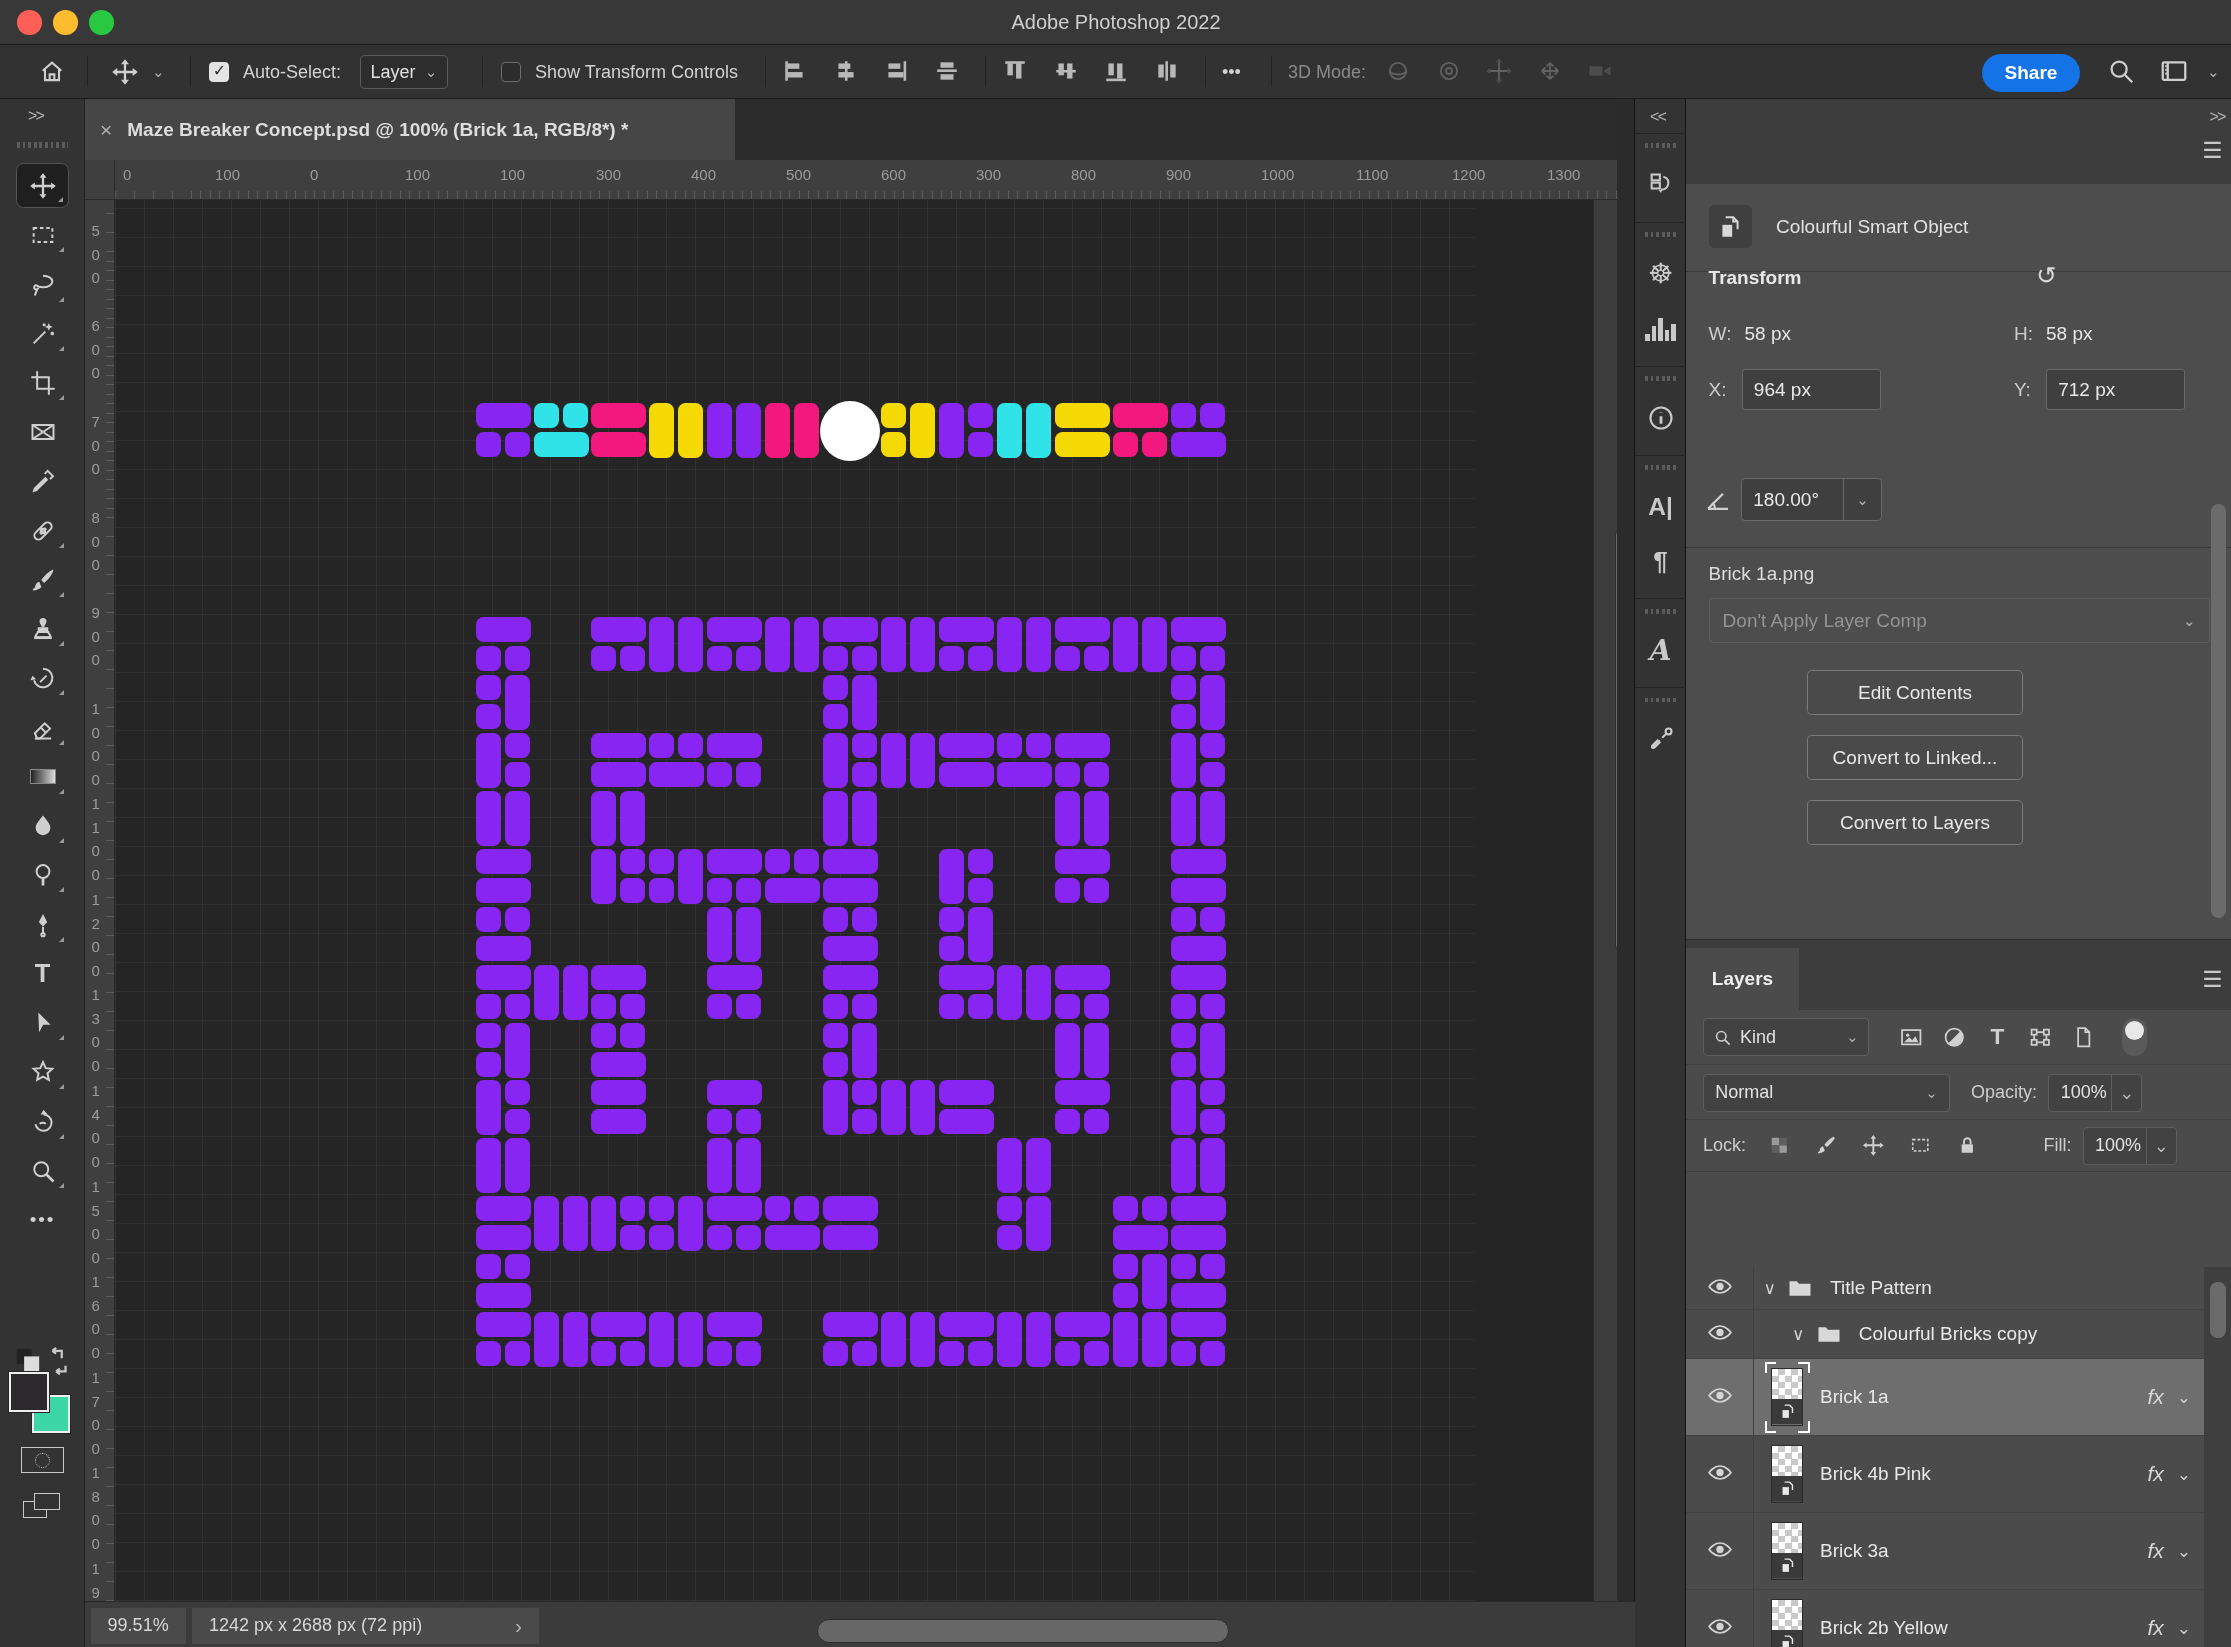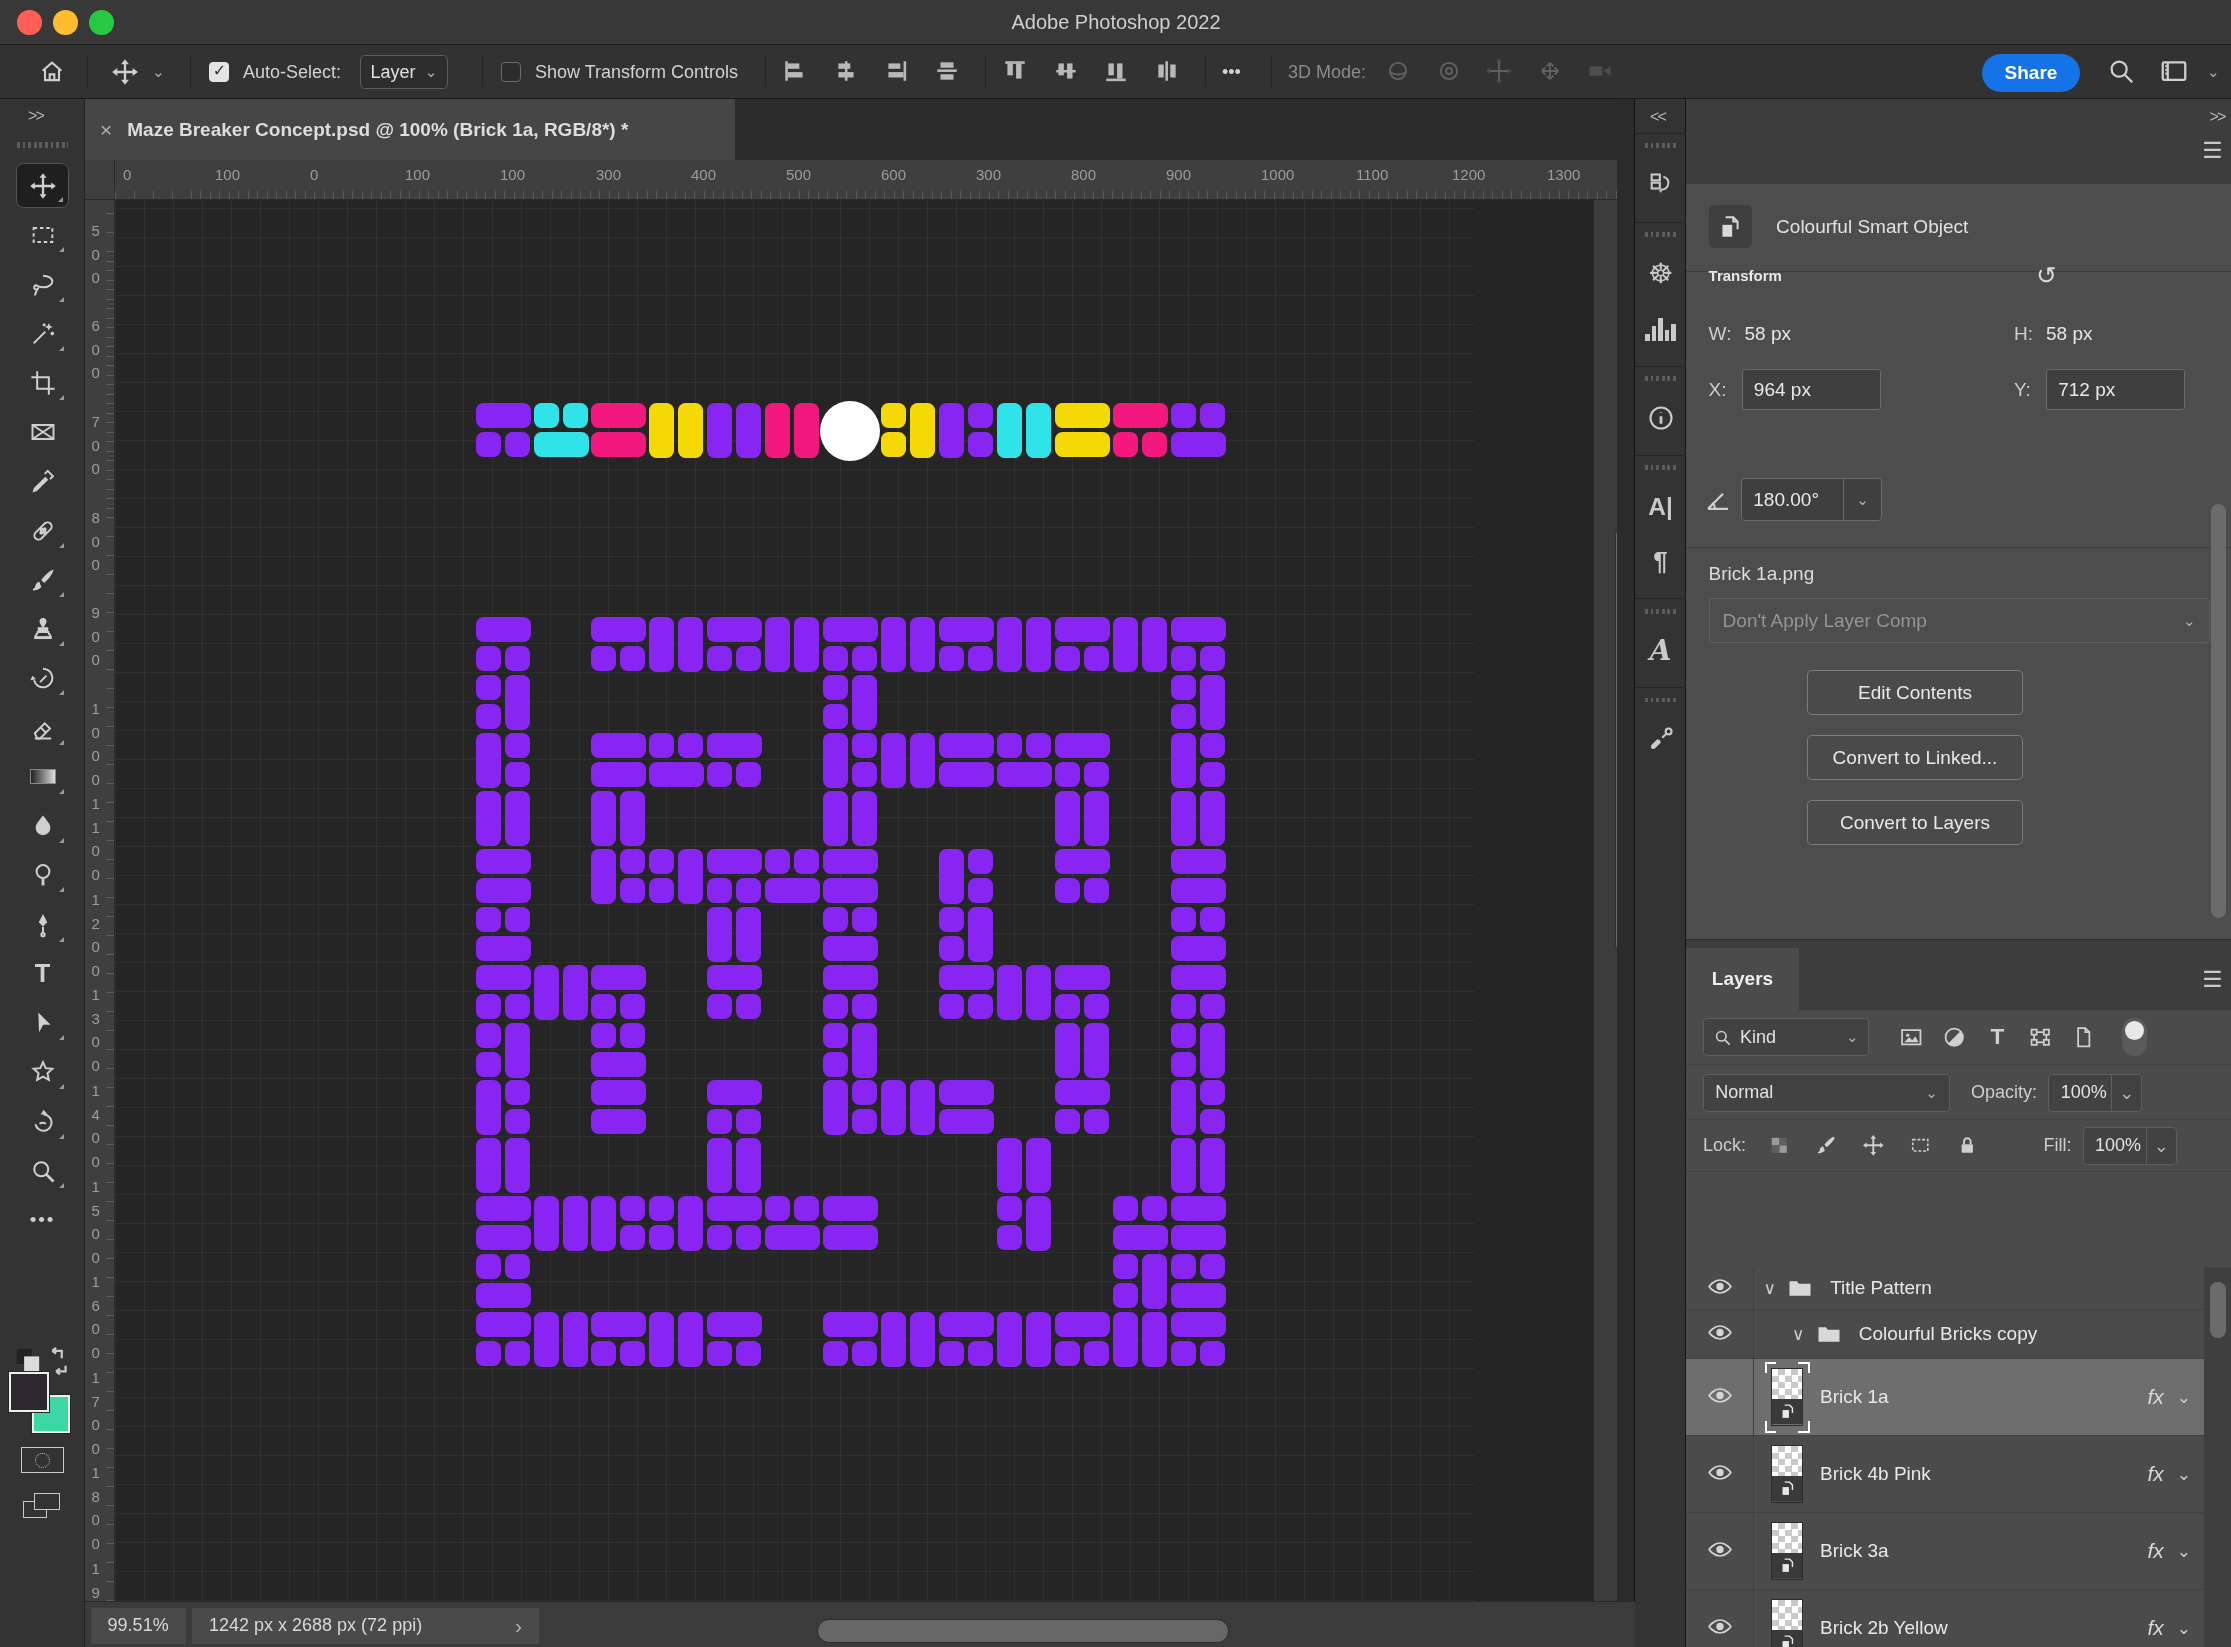--- a/index.html
+++ b/index.html
@@ -99,21 +99,21 @@
 
   .props-tabs{position:absolute;left:0;top:21.7px;width:546px;height:63px;display:flex;align-items:flex-end;}
   .ptab{height:55px;display:flex;align-items:center;padding:0 17px;font-size:19px;color:#c9c9c9;border-right:0.9px solid #333;white-space:nowrap;overflow:hidden;}
   .ptab.active{background:#4d4d4d;color:#efefef;font-weight:bold;}
   .hamburger{position:absolute;right:9.4px;top:38px;color:#c9c9c9;font-size:22.6px;}
   .props-body{position:absolute;left:0;top:85px;width:546px;height:755px;background:#4d4d4d;}
   .eso-row{position:absolute;left:22.6px;top:21px;display:flex;align-items:center;gap:24.5px;}
   .eso-icon{width:43px;height:43px;background:#3f3f3f;border-radius:5.6px;display:flex;align-items:center;justify-content:center;}
   .eso-label{font-size:19px;color:#e2e2e2;}
   .divider{position:absolute;left:0;width:546px;height:0.9px;background:#3c3c3c;}
-  .tf-title{position:absolute;left:22.6px;top:168px;font-size:15px;font-weight:bold;color:#e8e8e8;}
+  .tf-title{position:absolute;left:22.6px;top:168px;font-size:19px;font-weight:bold;color:#e8e8e8;}
   .reset-ic{position:absolute;left:348px;top:162px;color:#d9d9d9;font-size:24.5px;}
   .tf-lab{font-size:19px;color:#cdcdcd;}
   .tf-val{font-size:19px;color:#e6e6e6;}
   .tf-input{height:41px;background:#3f3f3f;border:0.9px solid #6a6a6a;border-radius:2.8px;display:flex;align-items:center;padding:0 11.3px;font-size:19px;color:#e8e8e8;}
   .angle-box{position:absolute;left:55px;top:294px;width:141px;height:43px;background:#3f3f3f;border:0.9px solid #6a6a6a;border-radius:3.8px;display:flex;align-items:center;}
   .angle-box .v{flex:1;padding-left:11.3px;font-size:19px;color:#e8e8e8;}
   .angle-box .dd{width:38px;height:100%;border-left:0.9px solid #6a6a6a;display:flex;align-items:center;justify-content:center;color:#bbb;}
   .file-lab{position:absolute;left:22.6px;top:379px;font-size:19px;color:#dcdcdc;}
   .comp-dd{position:absolute;left:22.6px;top:414px;width:501px;height:45px;border:0.9px solid #5e5e5e;border-radius:3.8px;display:flex;align-items:center;justify-content:space-between;padding:0 13px;color:#949494;font-size:19px;}
   .pbtn{position:absolute;left:121px;width:216px;height:45px;background:#4a4a4a;border:0.9px solid #7c7c7c;border-radius:4.7px;display:flex;align-items:center;justify-content:center;font-size:19px;color:#e8e8e8;}

